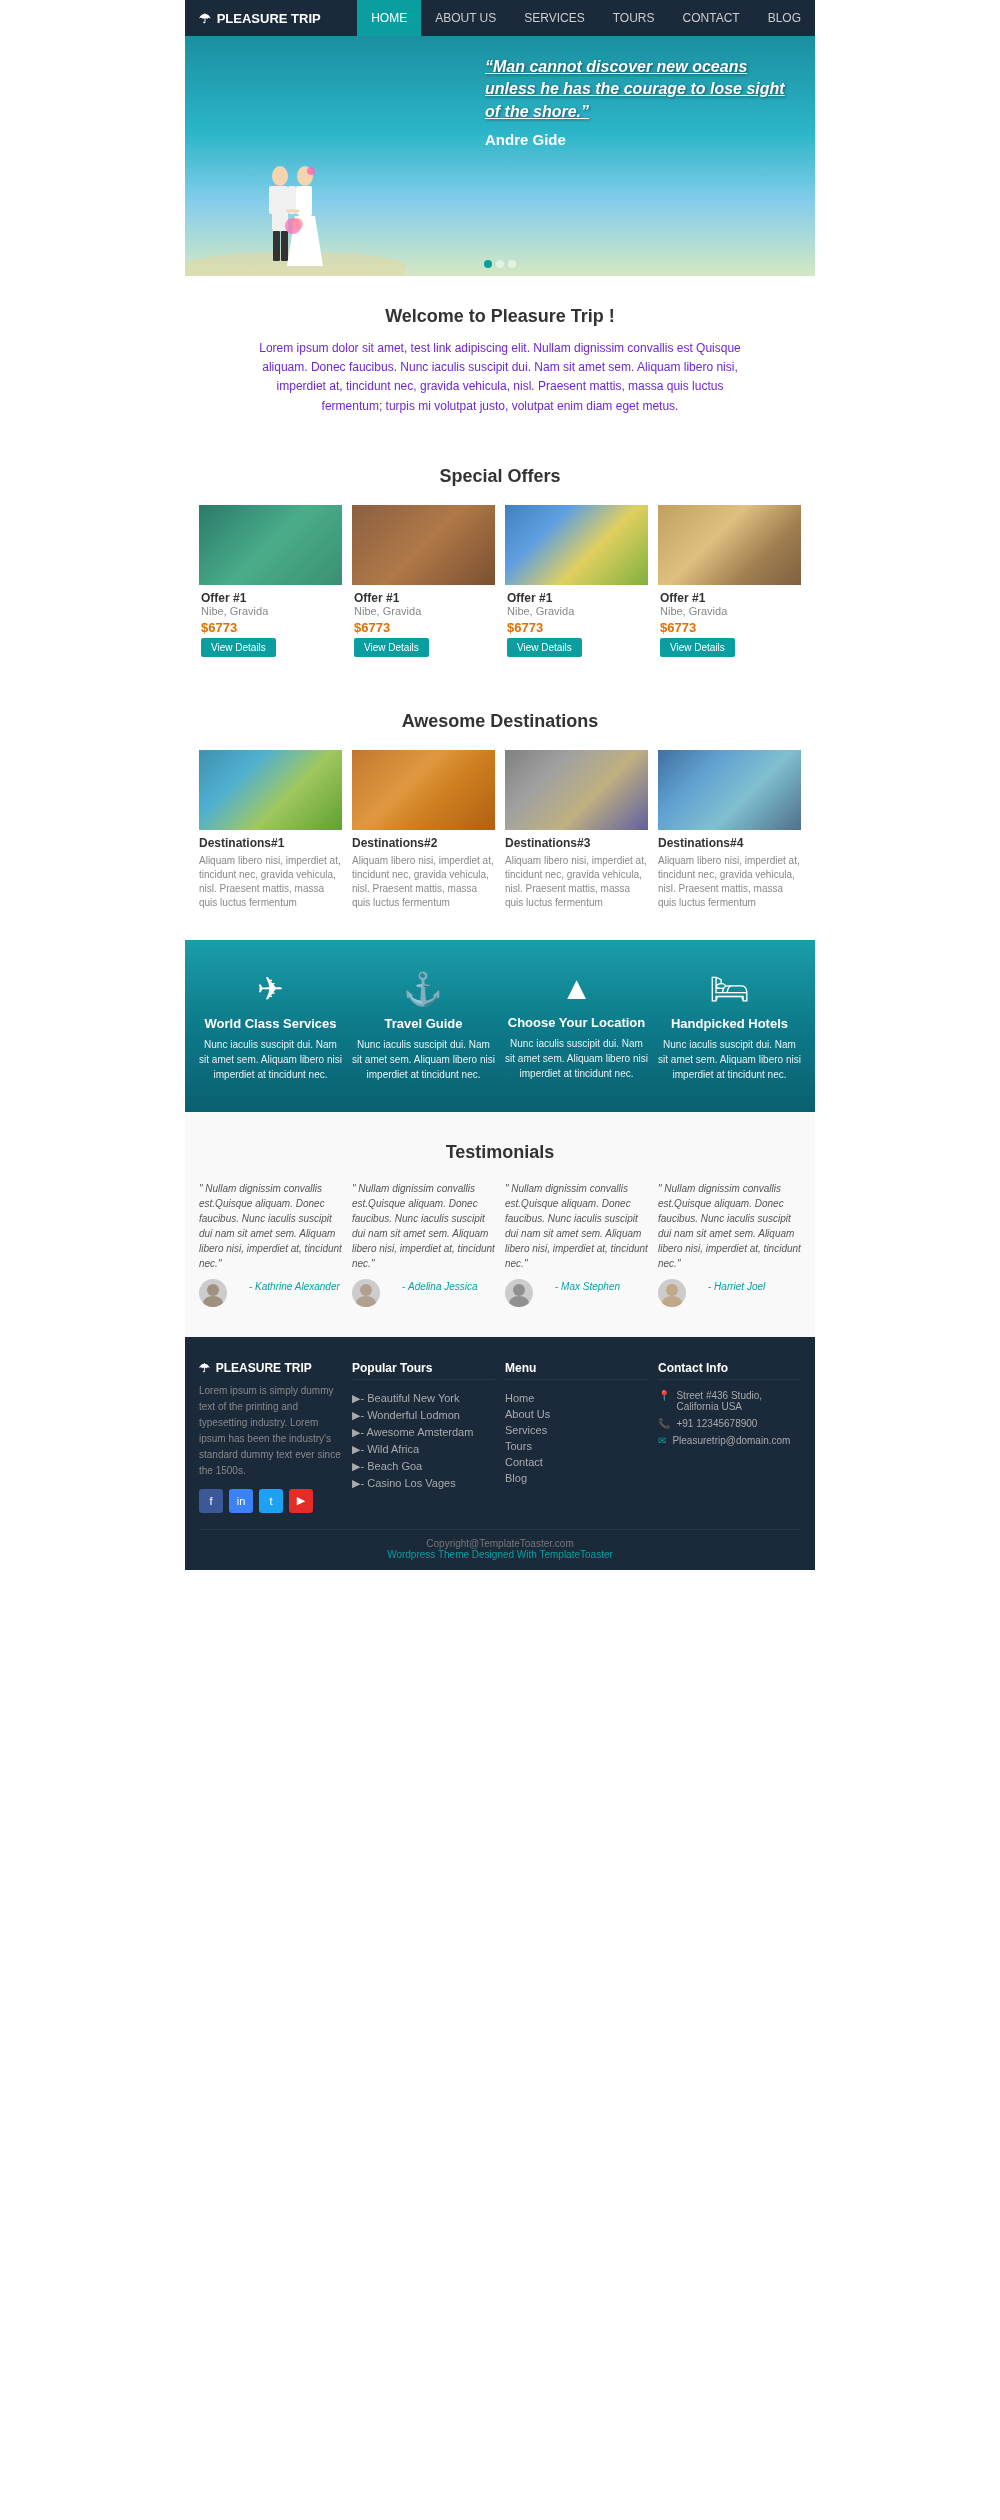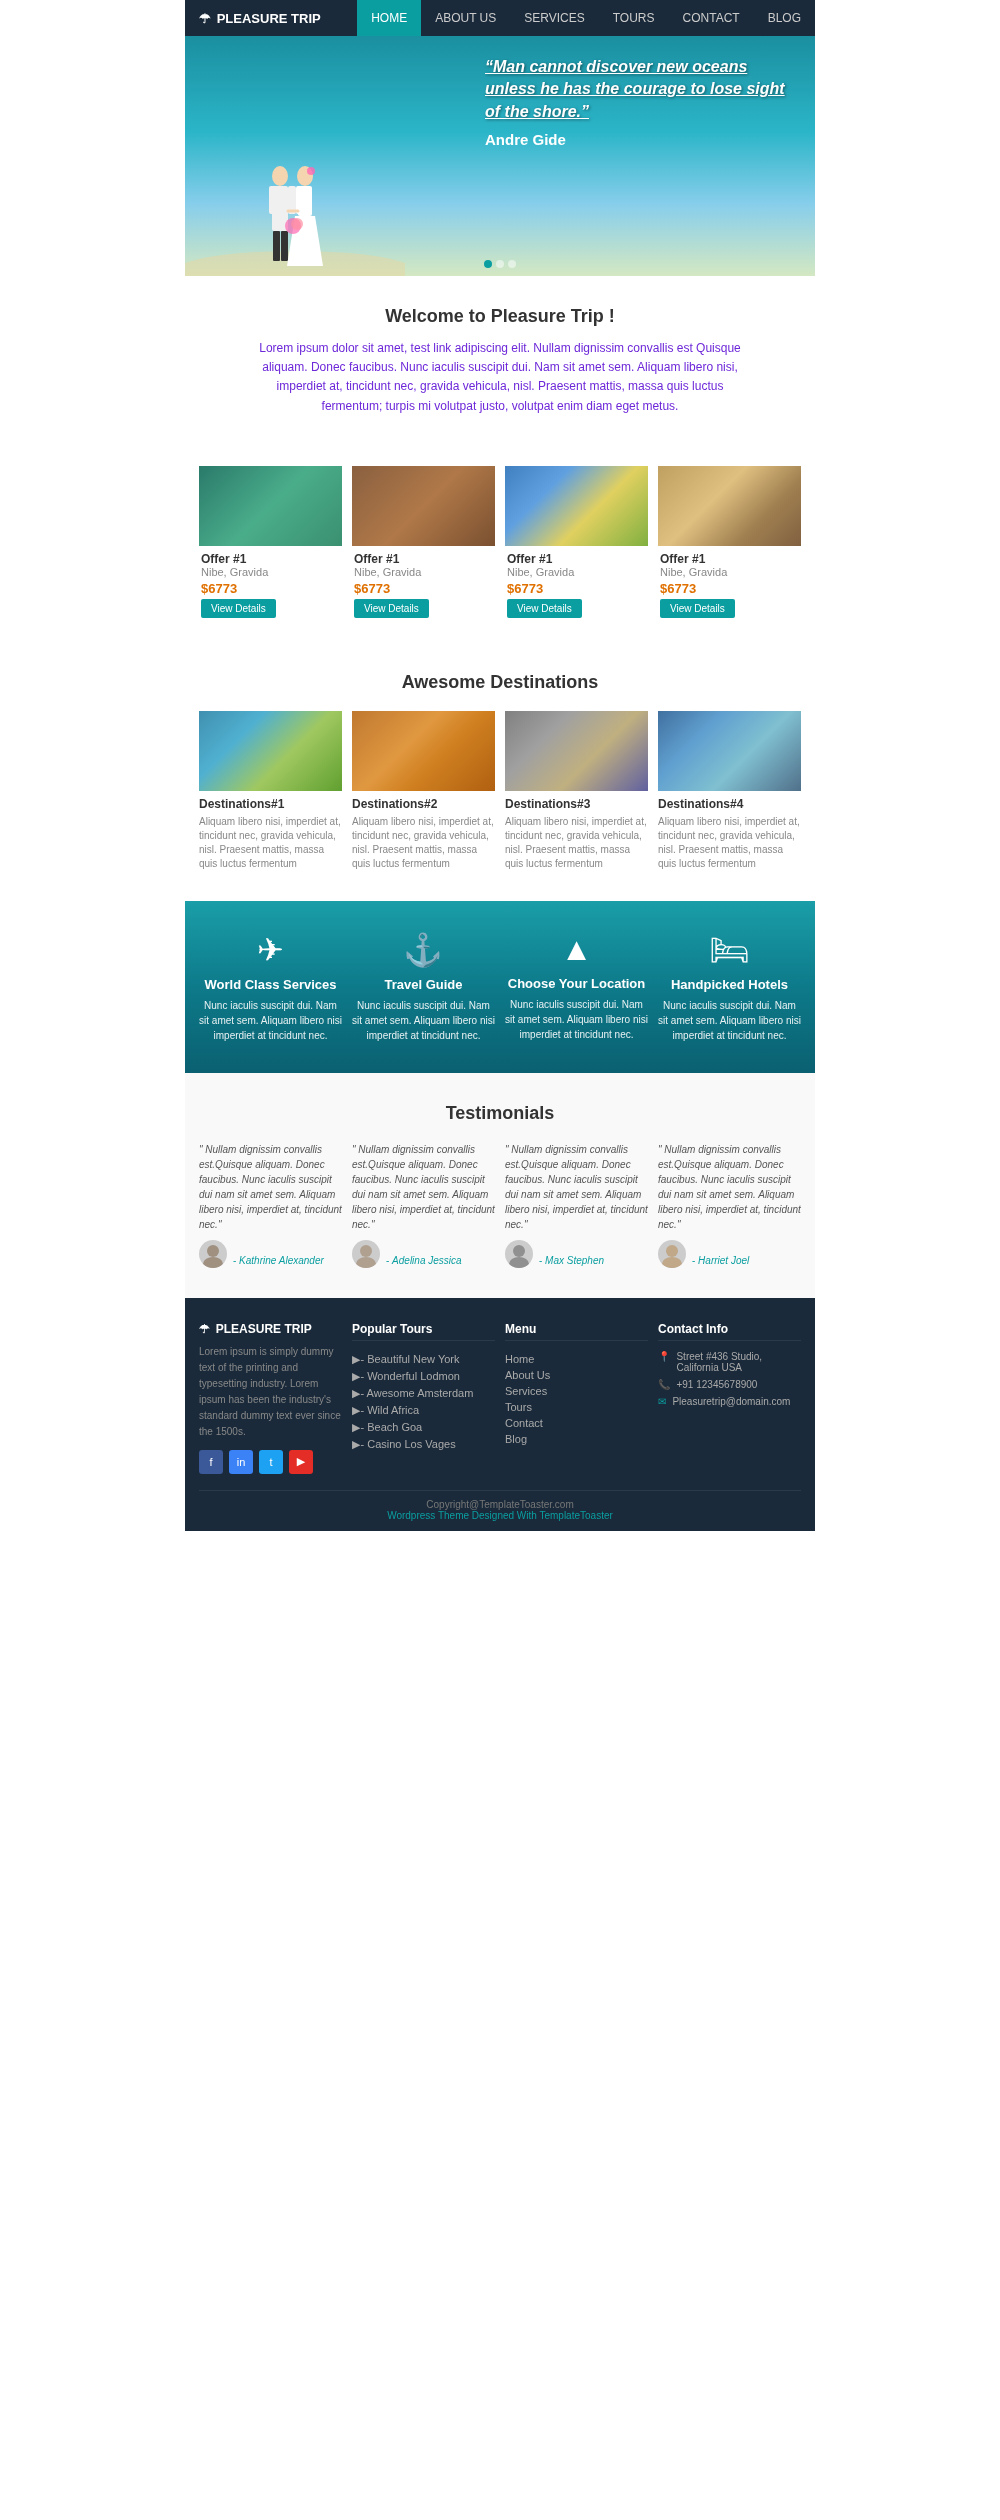--- a/index.html
+++ b/index.html
@@ -61,21 +61,21 @@
     .service-item { flex: 1; text-align: center; color: #fff; }
     .service-icon { font-size: 32px; margin-bottom: 8px; }
     .service-title { font-size: 13px; font-weight: bold; margin-bottom: 6px; }
     .service-text { font-size: 10px; line-height: 1.5; opacity: 0.9; }
 
     
     .section-testimonials { padding: 30px 14px; background: #f9f9f9; }
     .testimonials-grid { display: flex; gap: 10px; }
     .testimonial-card { flex: 1; font-size: 10px; color: #666; line-height: 1.5; }
     .testimonial-text { font-style: italic; margin-bottom: 8px; color: #555; }
-    .testimonial-author-row { display: flex; align-items: flex-end; gap: 6px; }
+    .testimonial-author-row { display: flex; align-items: flex-start; gap: 22px; }
     .testimonial-avatar { width: 28px; height: 28px; border-radius: 50%; background: #ccc; display: flex; align-items: center; justify-content: center; overflow: hidden; flex-shrink: 0; }
     .testimonial-name { color: #0a9ea0; font-size: 10px; font-style: italic; }
     .dash { color: #0a9ea0; font-size: 10px; }
 
     
     footer { background: #1a2a3a; color: #aaa; padding: 24px 14px 10px; }
     .footer-grid { display: flex; gap: 10px; margin-bottom: 16px; }
     .footer-col { flex: 1; }
     .footer-logo { display: flex; align-items: center; gap: 6px; color: #fff; font-size: 12px; font-weight: bold; margin-bottom: 8px; }
     .footer-col-title { color: #fff; font-size: 12px; font-weight: bold; margin-bottom: 10px; border-bottom: 1px solid #2a3a4a; padding-bottom: 4px; }
@@ -152,20 +152,21 @@
     <div class="hero-dot"></div>
   </div>
 </div>
 
 <div class="section-welcome">
   <h2>Welcome to Pleasure Trip !</h2>
   <p>Lorem ipsum dolor sit amet, test link adipiscing elit. Nullam dignissim convallis est Quisque aliquam. Donec faucibus. Nunc iaculis suscipit dui. Nam sit amet sem. Aliquam libero nisi, imperdiet at, tincidunt nec, gravida vehicula, nisl. Praesent mattis, massa quis luctus fermentum; turpis mi volutpat justo, volutpat enim diam eget metus.</p>
 </div>
 
 <div class="section-offers">
+  <div class="section-title">Special Offers</div>
   <div class="offers-grid">
     <div class="offer-card">
       <div class="offer-img-placeholder offer-img-1"></div>
       <div class="offer-info">
         <div class="offer-name">Offer #1</div>
         <div class="offer-location">Nibe, Gravida</div>
         <div class="offer-price">$6773</div>
         <button class="btn-details">View Details</button>
       </div>
     </div>

